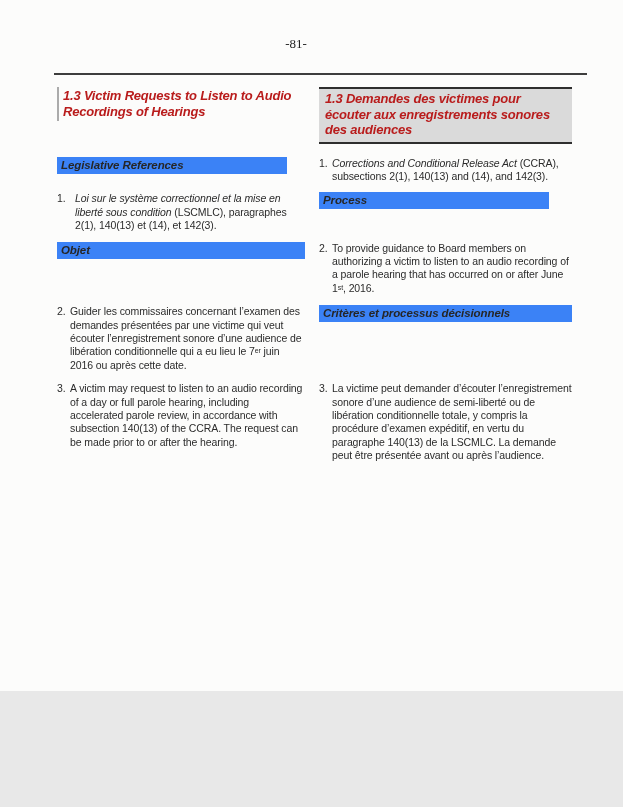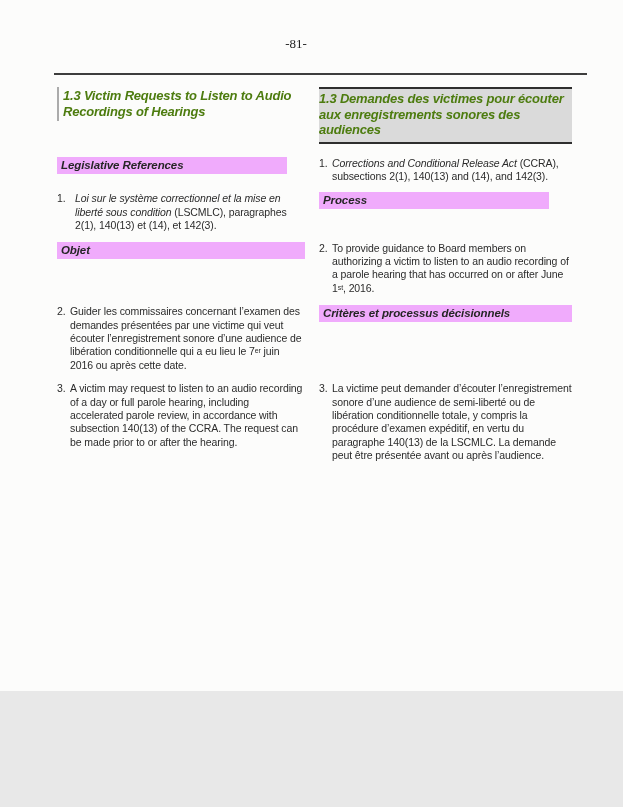--- a/index.html
+++ b/index.html
@@ -26,38 +26,38 @@
     position:absolute;top:87px;left:57px;
     display:grid;
     grid-template-columns:248px 253px;
     column-gap:14px;
     align-items:start;
   }
   
   .title{
     font-weight:bold;font-style:italic;
     font-size:13px;line-height:15.5px;
-    letter-spacing:-0.2px;color:#4d7c0f;
+    letter-spacing:-0.2px;color:#b91c1c;
   }
   .title-en{
     border-left:2px solid #ababab;
     padding:1px 0 2px 4px;
     width:236px;
     margin-bottom:13px;
   }
   .title-fr{
     background:#dadada;
     border-top:2px solid #2e2e2e;
     border-bottom:2px solid #2e2e2e;
-    padding:2px 5px 4px 0;
+    padding:2px 5px 4px 6px;
     margin-bottom:13px;
   }
   
   .sec-heading{
-    background:#f0abfc;
+    background:#3b82f6;
     font-weight:bold;font-style:italic;
     font-size:11.5px;line-height:13px;
     padding:2px 4px 2px 4px;
     color:#262626;
     margin-bottom:8px;
     letter-spacing:-0.1px;
   }
   .sec-heading.en{width:222px;}
   
   .item{

